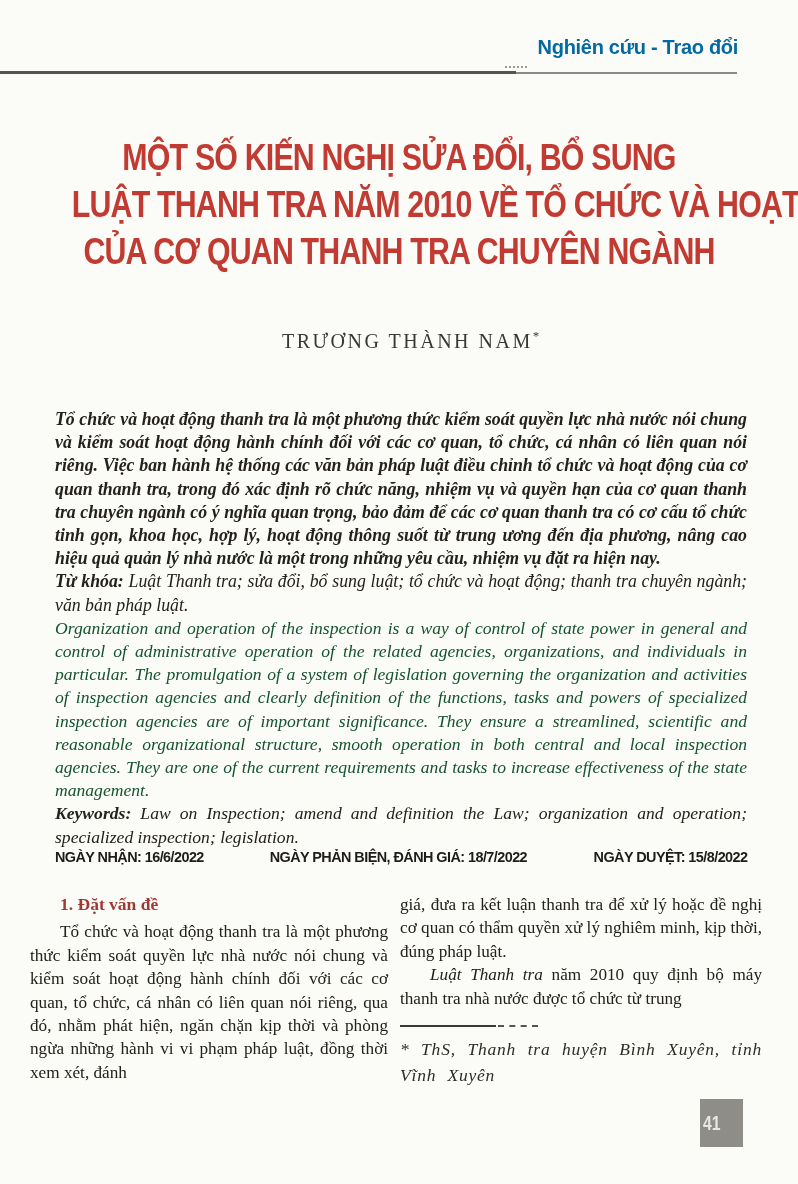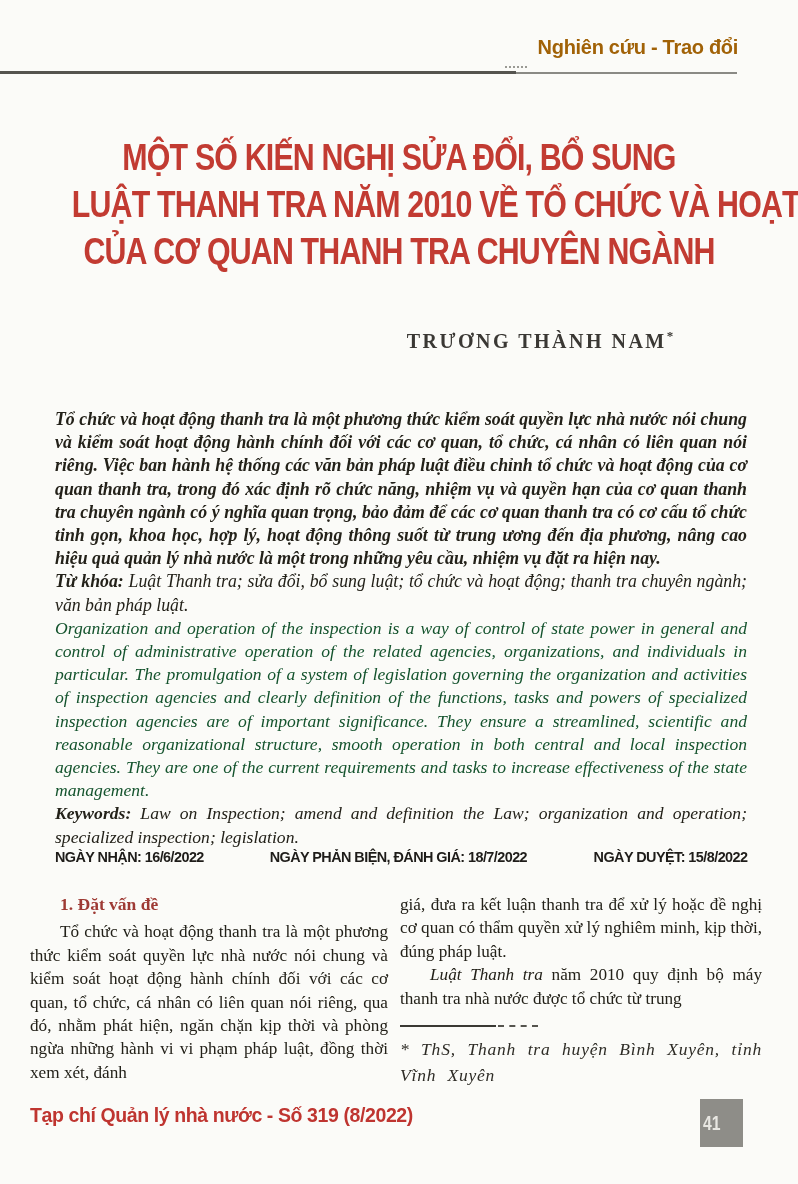--- a/index.html
+++ b/index.html
@@ -11,21 +11,21 @@
     position: relative;
     overflow: hidden;
   }
   .page { position: absolute; inset: 0; }
 
   
   .header-label {
     position: absolute; top: 36px; right: 60px;
     font-family: "Liberation Sans", sans-serif;
     font-weight: bold; font-size: 20px; letter-spacing: -0.3px;
-    color: #a16207;
+    color: #0369a1;
   }
   .rule-dark {
     position: absolute; top: 71px; left: 0; width: 516px; height: 3px;
     background: #55544f;
   }
   .rule-light {
     position: absolute; top: 72px; left: 516px; width: 221px; height: 1.5px;
     background: #8a8a85;
   }
   .rule-dash-mark {
@@ -41,22 +41,22 @@
   }
   .title-line {
     font-size: 37px; line-height: 47px; letter-spacing: -1px;
     transform: scaleX(0.82); transform-origin: 50% 50%;
     white-space: nowrap;
   }
 
   
   .author-line {
     position: absolute; top: 328px; left: 282px; width: 516px;
-    text-align: center; font-size: 20px; letter-spacing: 2.5px;
-    color: #3a3834; font-weight: bold;
+    font-size: 20px; letter-spacing: 2.5px;
+    color: #3a3834; font-weight: normal;
     font-family: "Liberation Serif", serif;
   }
   .author-line sup { font-size: 13px; letter-spacing: 0; }
 
   
   .abstract-block {
     position: absolute; top: 408px; left: 55px; width: 692px;
     text-align: justify;
   }
   .abs-vi {
@@ -182,18 +182,17 @@
     </div>
     <div class="footnote-block">
       <div class="footnote-rule">
         <span class="fn-rule-solid"></span>
         <span class="fn-rule-dash"></span>
       </div>
       <div class="footnote-text">* ThS, Thanh tra huyện Bình Xuyên, tỉnh Vĩnh Xuyên</div>
     </div>
   </div>
 
-  <div class="footer-journal">Tạp chí Quản lý nhà nước - Số 319 (8/2022)</div>
   <div class="page-badge">
     <span>41</span>
   </div>
 
 </div>
 
 </body></html>

